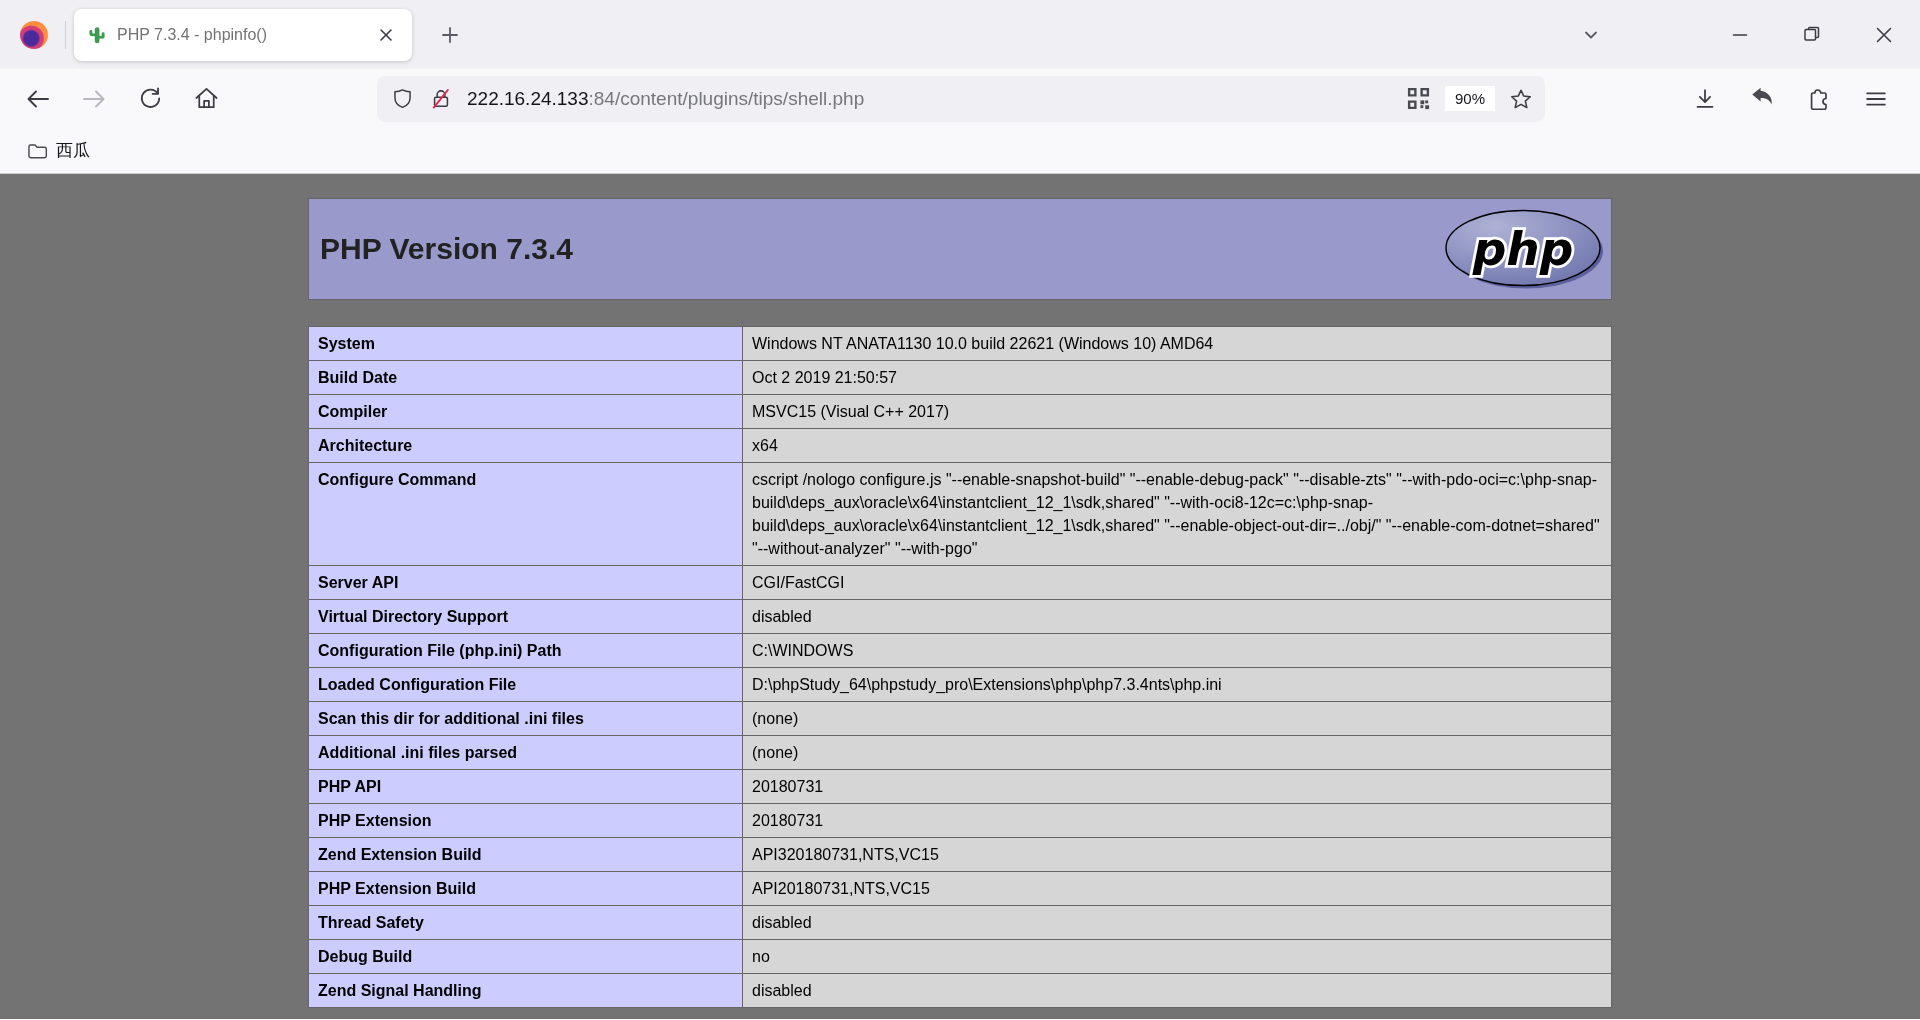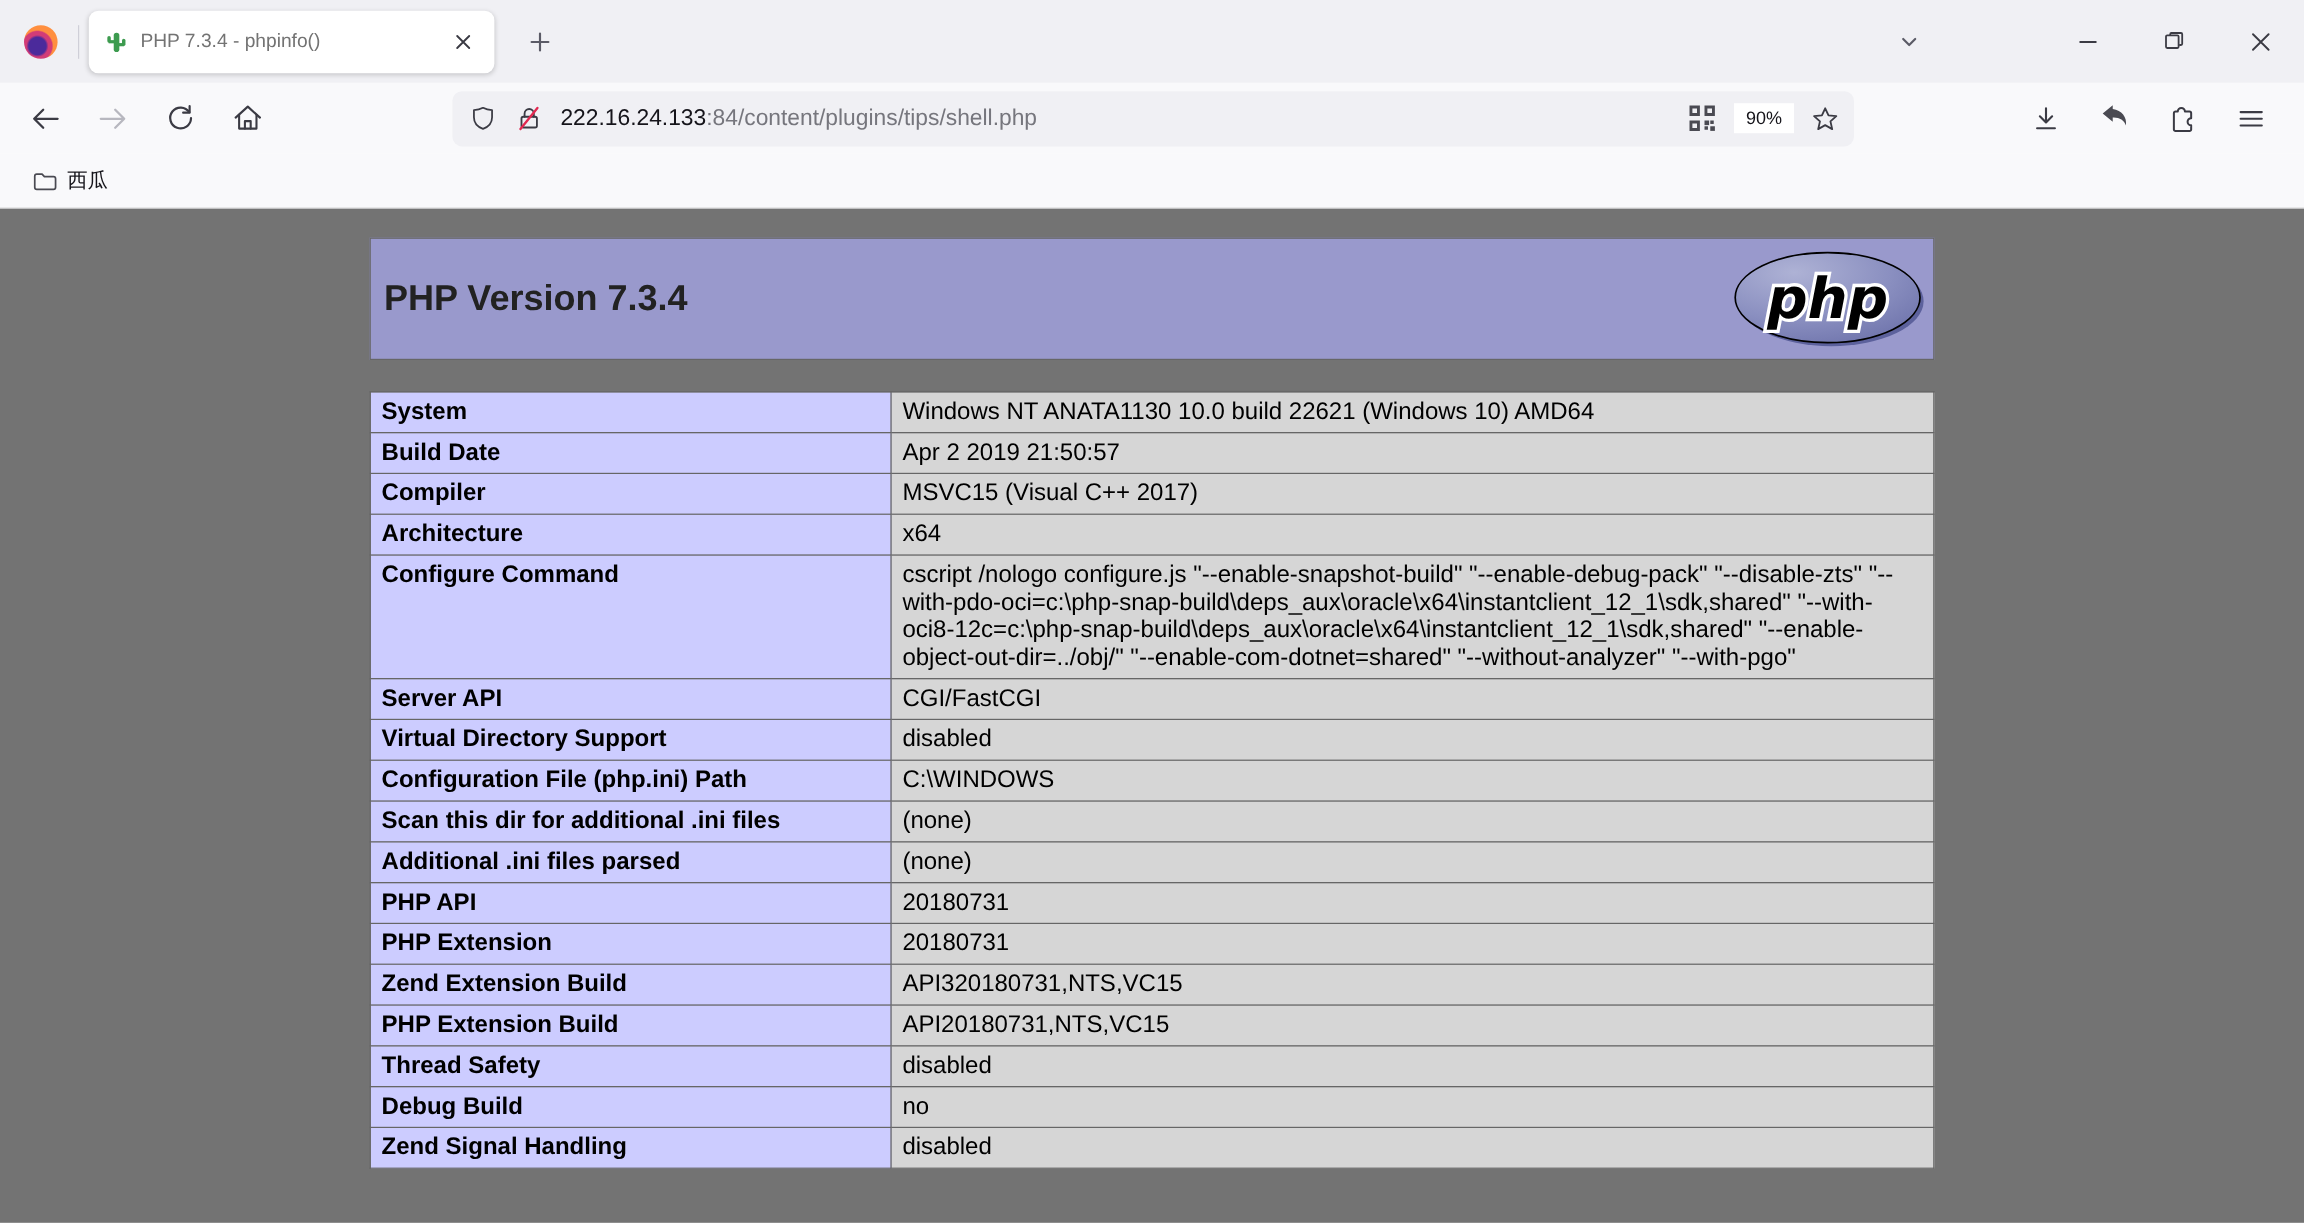--- a/index.html
+++ b/index.html
@@ -38,21 +38,21 @@
   .bm-label { font-size:17px; color:#15141a; margin-left:8px; }
 
   
   .content { height:845px; background:#737373; overflow:hidden; }
   .php-wrap { width:1304px; margin:24px auto 0; color:#222; }
   .php-banner { height:102px; background:#9999cc; border:1px solid #666;
     display:flex; align-items:center; position:relative; }
   .php-banner h1 { font-size:30px; font-weight:bold; color:#222; margin-left:11px; }
   .php-logo { position:absolute; right:5px; top:50%; transform:translateY(-50%); }
   table.info { width:100%; border-collapse:collapse; margin-top:26px; }
-  table.info td { border:1px solid #666; font-size:20px; line-height:23px; padding:5px 9px; vertical-align:baseline; word-wrap:break-word; }
+  table.info td { border:1px solid #666; font-size:16px; line-height:23px; padding:5px 9px; vertical-align:baseline; word-wrap:break-word; }
   td.e { width:434px; background:#ccccff; font-weight:bold; color:#000; }
   td.v { background:#d6d6d6; color:#000; max-width:860px; }
 
   svg { display:block; }
 </style>
 </head>
 <body>
 
 <div class="tabstrip">
   <div class="fx-logo"></div>
@@ -223,21 +223,21 @@
 
     <table class="info">
       <tbody id="info-tbody">
   <tr>
     <td class="e">System</td>
     <td class="v">Windows NT ANATA1130 10.0 build 22621 (Windows 10) AMD64</td>
   </tr>
 
   <tr>
     <td class="e">Build Date</td>
-    <td class="v">Apr 2 2019 21:50:57</td>
+    <td class="v">Oct 2 2019 21:50:57</td>
   </tr>
 
   <tr>
     <td class="e">Compiler</td>
     <td class="v">MSVC15 (Visual C++ 2017)</td>
   </tr>
 
   <tr>
     <td class="e">Architecture</td>
     <td class="v">x64</td>
@@ -256,20 +256,24 @@
   <tr>
     <td class="e">Virtual Directory Support</td>
     <td class="v">disabled</td>
   </tr>
 
   <tr>
     <td class="e">Configuration File (php.ini) Path</td>
     <td class="v">C:\WINDOWS</td>
   </tr>
 
+  <tr>
+    <td class="e">Loaded Configuration File</td>
+    <td class="v">D:\phpStudy_64\phpstudy_pro\Extensions\php\php7.3.4nts\php.ini</td>
+  </tr>
 
   <tr>
     <td class="e">Scan this dir for additional .ini files</td>
     <td class="v">(none)</td>
   </tr>
 
   <tr>
     <td class="e">Additional .ini files parsed</td>
     <td class="v">(none)</td>
   </tr>

